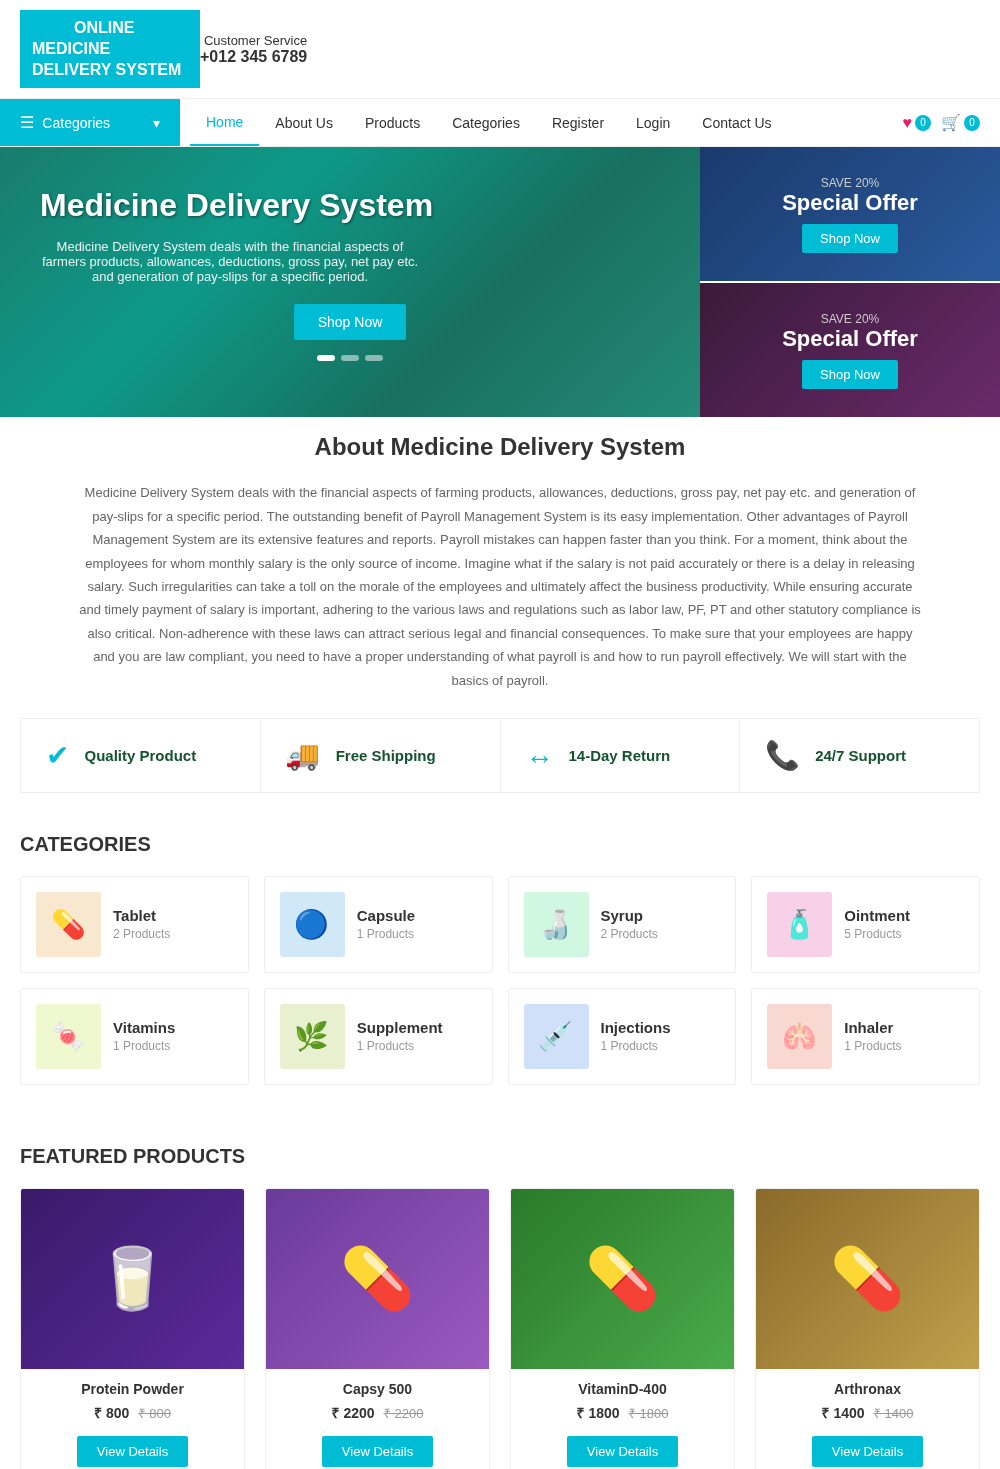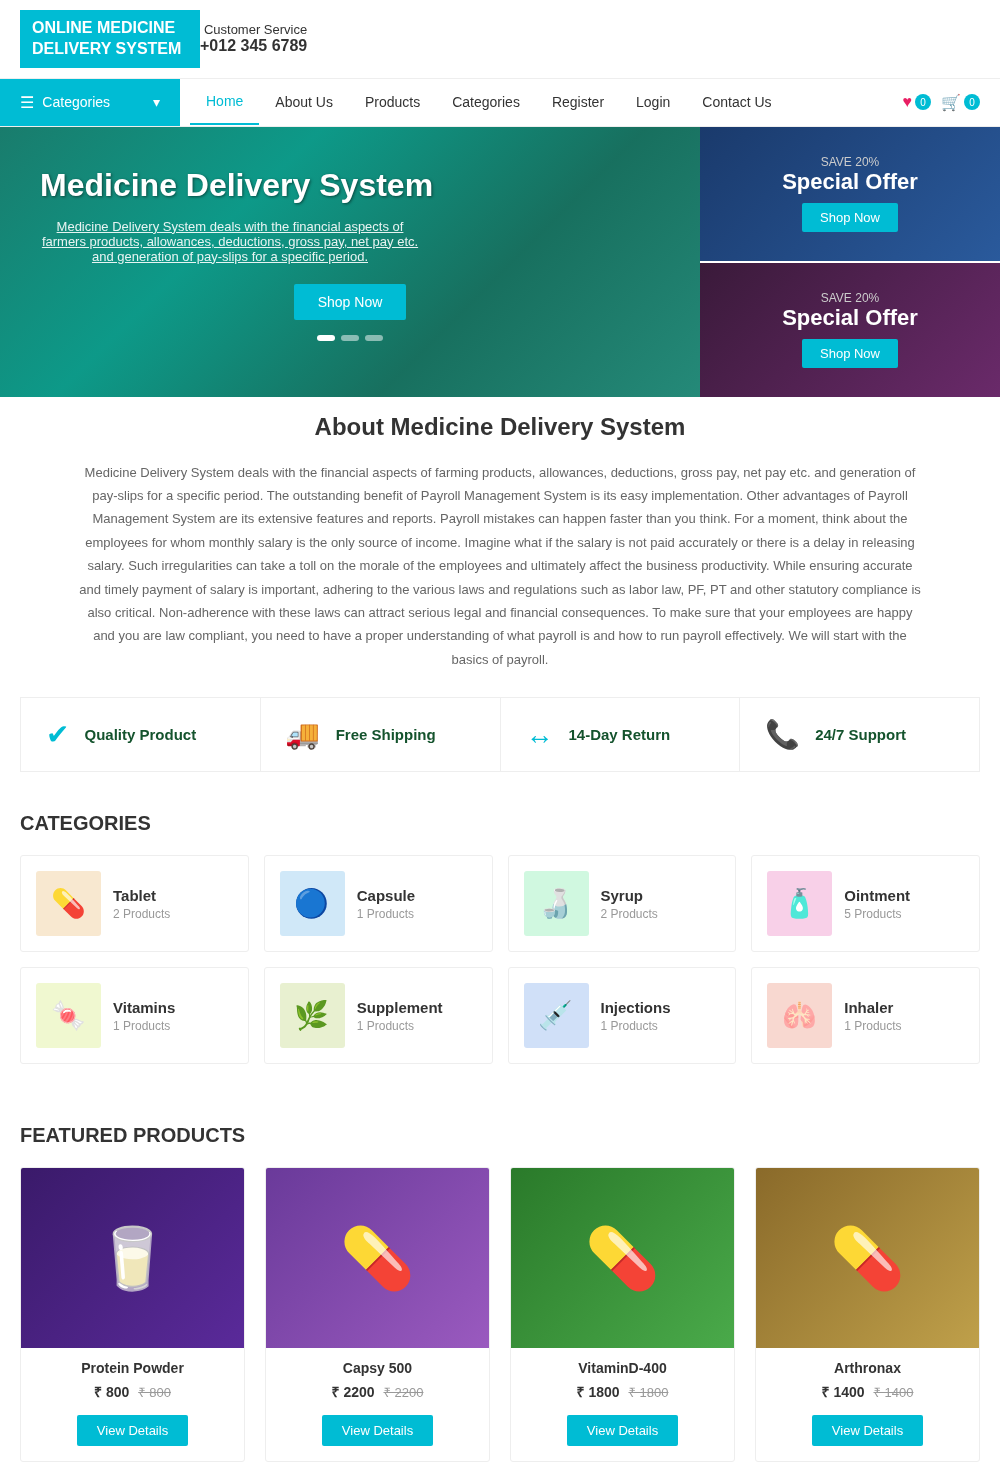--- a/index.html
+++ b/index.html
@@ -1,21 +1,21 @@
 <!DOCTYPE html>
 <html><head>
   <meta charset="utf-8">
   <style>
     * { box-sizing: border-box; margin: 0; padding: 0; }
     body { font-family: Arial, sans-serif; font-size: 14px; color: #333; background: #fff; width: 1000px; }
 
     
     .top-bar { display: flex; align-items: center; padding: 10px 20px; background: #fff; border-bottom: 1px solid #eee; }
     .logo { background: #00bcd4; color: #fff; font-weight: bold; font-size: 16px; padding: 8px 12px; width: 180px; line-height: 1.3; }
-    .logo span { color: #fff; }
+    .logo span { color: #fff; margin-left: 42px; }
     .search-bar { flex: 1; margin: 0 20px; display: flex; border: 1px solid #ddd; border-radius: 3px; overflow: hidden; }
     .search-bar input { flex: 1; padding: 8px 12px; border: none; outline: none; font-size: 14px; }
     .search-bar button { background: #00bcd4; border: none; padding: 8px 14px; cursor: pointer; color: #fff; font-size: 16px; }
     .customer-service { text-align: right; font-size: 13px; }
     .customer-service .phone { font-size: 16px; font-weight: bold; color: #333; }
 
     
     .nav-bar { background: #fff; border-bottom: 1px solid #eee; display: flex; align-items: center; }
     .categories-btn { background: #00bcd4; color: #fff; padding: 14px 20px; display: flex; align-items: center; gap: 8px; font-size: 14px; min-width: 180px; cursor: pointer; }
     .categories-btn .hamburger { font-size: 16px; }
@@ -27,21 +27,21 @@
     .nav-icon .icon { color: #e91e63; font-size: 16px; }
     .nav-icon .cart-icon { color: #333; font-size: 16px; }
     .badge { background: #00bcd4; color: #fff; border-radius: 50%; width: 16px; height: 16px; font-size: 10px; display: flex; align-items: center; justify-content: center; }
 
     
     .hero { display: flex; gap: 0; margin: 0; }
     .hero-main { flex: 1; position: relative; background: linear-gradient(135deg, #2a7a7a 0%, #1a9a8a 40%, #0d7a6a 100%); min-height: 270px; display: flex; flex-direction: column; justify-content: flex-start; padding: 40px; overflow: hidden; }
     .hero-main::before { content: ''; position: absolute; top: 0; left: 0; right: 0; bottom: 0; background: rgba(0,150,120,0.5); }
     .hero-content { position: relative; z-index: 2; }
     .hero-title { font-size: 32px; font-weight: bold; color: #fff; margin-bottom: 15px; text-shadow: 1px 1px 3px rgba(0,0,0,0.5); }
-    .hero-desc { font-size: 13px; color: rgba(255,255,255,0.9); margin-bottom: 20px; max-width: 380px; text-align: center; text-decoration: underline; }
+    .hero-desc { font-size: 13px; color: rgba(255,255,255,0.9); margin-bottom: 20px; max-width: 380px; text-align: center; }
     .hero-btn { background: #00bcd4; color: #fff; padding: 10px 24px; border: none; cursor: pointer; font-size: 14px; border-radius: 2px; }
     .hero-dots { display: flex; gap: 6px; margin-top: 15px; }
     .dot { width: 18px; height: 6px; background: rgba(255,255,255,0.5); border-radius: 3px; }
     .dot.active { background: #fff; }
 
     .hero-side { width: 300px; display: flex; flex-direction: column; }
     .hero-side-card { flex: 1; position: relative; background: #1a3a5c; display: flex; flex-direction: column; justify-content: center; align-items: flex-end; padding: 20px 25px; overflow: hidden; }
     .hero-side-card:first-child { border-bottom: 2px solid #fff; }
     .hero-side-card .save-text { font-size: 12px; color: #ccc; text-align: center; }
     .hero-side-card .offer-title { font-size: 22px; font-weight: bold; color: #fff; text-align: center; }

